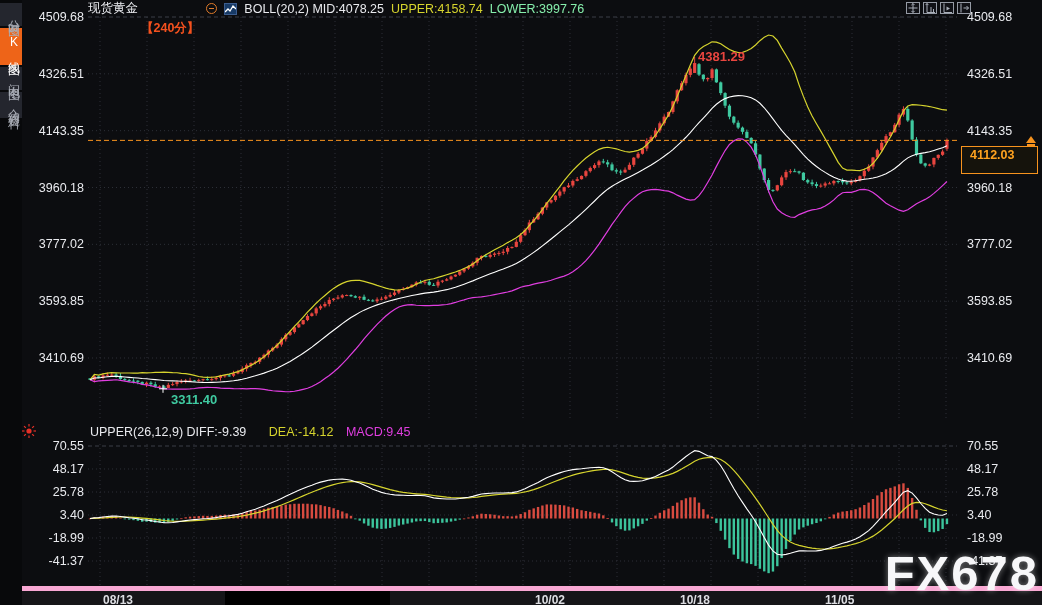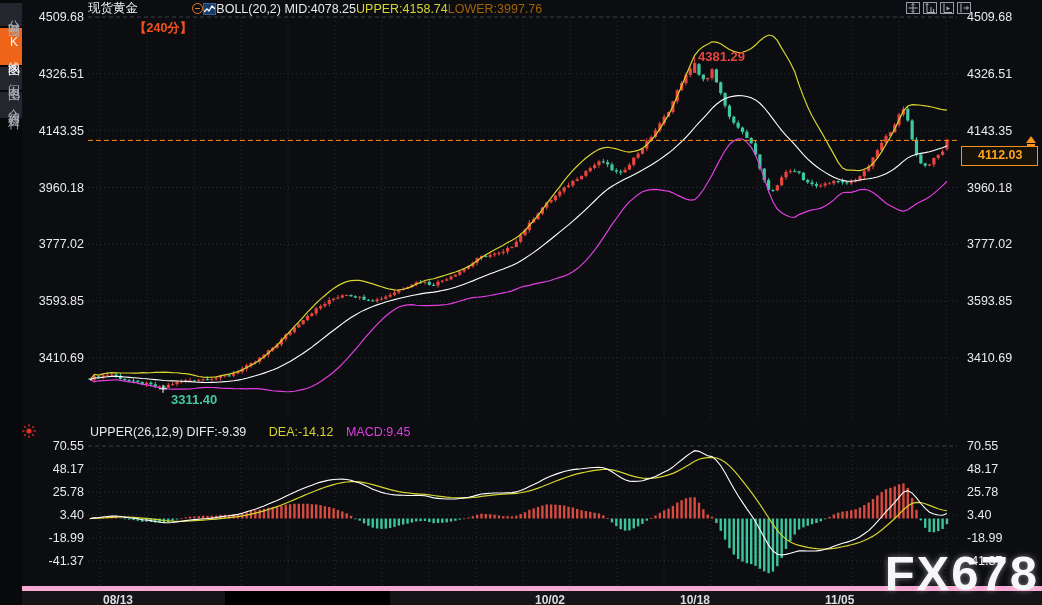--- a/index.html
+++ b/index.html
@@ -5,45 +5,45 @@
   html,body{margin:0;padding:0;background:#000;}
   #app{position:relative;width:1042px;height:605px;background:#0c0d10;overflow:hidden;
        font-family:"Liberation Sans",sans-serif;}
   
   #sidebar{position:absolute;left:0;top:0;width:22px;height:605px;background:#08090b;z-index:5;}
   .side-tab{width:22px;box-sizing:border-box;padding:7px 0;margin-bottom:2px;background:#24262e;
     color:#a9adb6;font-size:12px;text-align:center;writing-mode:vertical-rl;text-orientation:upright;
     letter-spacing:3px;cursor:pointer;}
   .side-tab.active{background:#ee6418;color:#fff;}
   
-  #header{position:absolute;left:88px;top:0;height:17px;display:flex;align-items:center;
+  #header{position:absolute;left:88px;top:0;height:17px;display:flex;align-items:center;gap:7px;
     font-size:12.5px;white-space:nowrap;z-index:6;}
   .h-instr{color:#e9eaee;}
   .h-period{color:#f4511e;font-weight:bold;margin-top:40px;}
   .h-minus{width:11px;height:11px;border:1px solid #e07b2a;border-radius:50%;box-sizing:border-box;
     position:relative;}
   .h-minus::after{content:"";position:absolute;left:2px;right:2px;top:4px;height:1px;background:#e07b2a;}
   .h-kicon{width:13px;height:12px;background:#173a66;position:relative;overflow:hidden;border:1px solid #3c5d8e;box-sizing:border-box;}
   .h-boll{color:#e9eaee;}
   .h-upper{color:#d6d42e;}
-  .h-lower{color:#a16207;}
+  .h-lower{color:#86efac;}
   
   #toolbar{position:absolute;left:906px;top:2px;display:flex;gap:3px;z-index:6;}
   .tb-icon{width:14px;height:12px;border:1px solid #959aa4;box-sizing:border-box;display:flex;
     align-items:center;justify-content:center;background:#101116;cursor:pointer;}
   .tb-icon svg{display:block;}
   
   #macdHeader{position:absolute;left:90px;top:425px;font-size:12.5px;white-space:nowrap;z-index:6;}
   #macdHeader .m-main{color:#e9eaee;}
   #macdHeader .m-dea{color:#d6d42e;margin-left:19px;}
   #macdHeader .m-macd{color:#e03ee0;margin-left:9px;}
   
-  #priceTag{position:absolute;left:961px;top:146px;width:77px;height:20px;border:1px solid #f7931e;
+  #priceTag{position:absolute;left:961px;top:146px;width:77px;height:28px;border:1px solid #f7931e;
     background:#15130c;color:#ffa21f;font-size:12.5px;font-weight:bold;line-height:16px;
-    text-align:left;padding-left:16px;box-sizing:border-box;z-index:6;}
+    text-align:left;padding-left:8px;box-sizing:border-box;z-index:6;}
   
   #timebar{position:absolute;left:22px;top:586px;width:1020px;height:19px;background:#151518;
     border-top:5px solid #f9a8d4;z-index:5;}
   #periodLabel{position:absolute;left:33px;top:588px;color:#f57f17;font-size:12.5px;font-weight:bold;z-index:6;cursor:pointer;margin-top:48px;}
   #periodLabel .tri{color:#f57f17;font-size:10px;margin-left:6px;}
   .date-label{position:absolute;top:2px;color:#dddee2;font-size:12px;font-weight:bold;}
   #thumb{position:absolute;left:203px;top:0;width:165px;height:19px;background:#000;cursor:pointer;}
   
   #watermark{position:absolute;right:3px;bottom:4px;font-size:49px;font-weight:bold;color:#f7f7f9;
     letter-spacing:2px;z-index:7;text-shadow:0 0 6px rgba(255,255,255,.45);margin-left:20px;}

